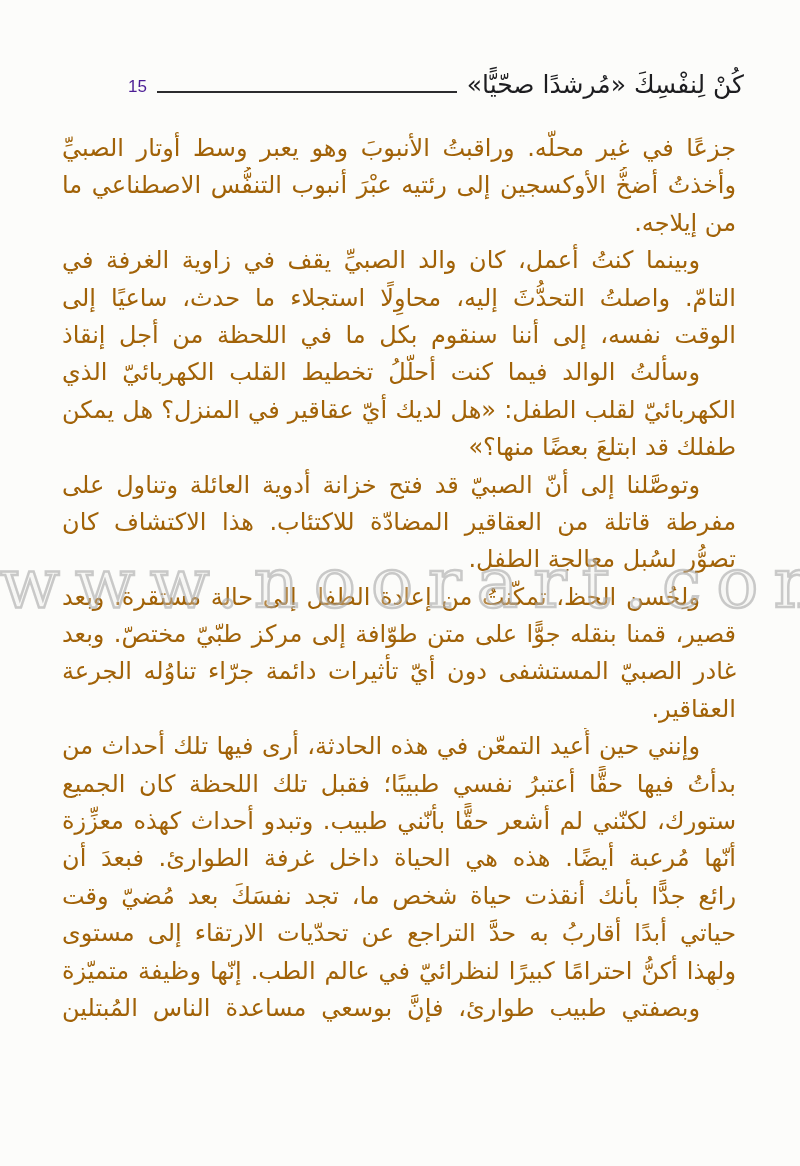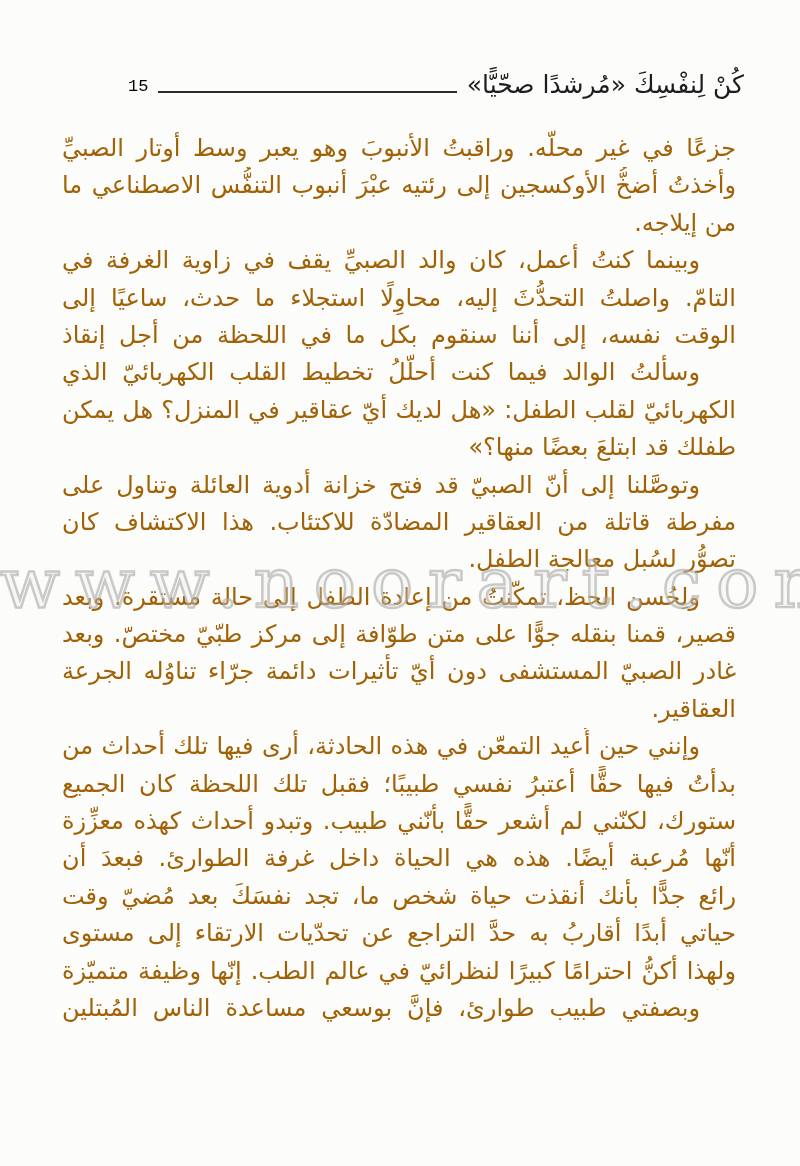--- a/index.html
+++ b/index.html
@@ -15,22 +15,22 @@
     overflow:hidden;
   }
   
   .header{
     position:absolute;
     top:72px;left:128px;right:56px;
     display:flex;align-items:flex-end;gap:10px;
     direction:ltr;
   }
   .pagenum{
-    font-family:Liberation Mono, monospace;
-    font-size:17px;color:#000000;
+    font-family:Liberation Sans, sans-serif;
+    font-size:17px;color:#4c1d95;
     line-height:22px;
     flex:0 0 auto;
   }
   .rule{
     flex:1 1 auto;
     border-bottom:2px solid #2c2c2e;
     margin-bottom:5px;
     min-width:60px;
   }
   .booktitle{

